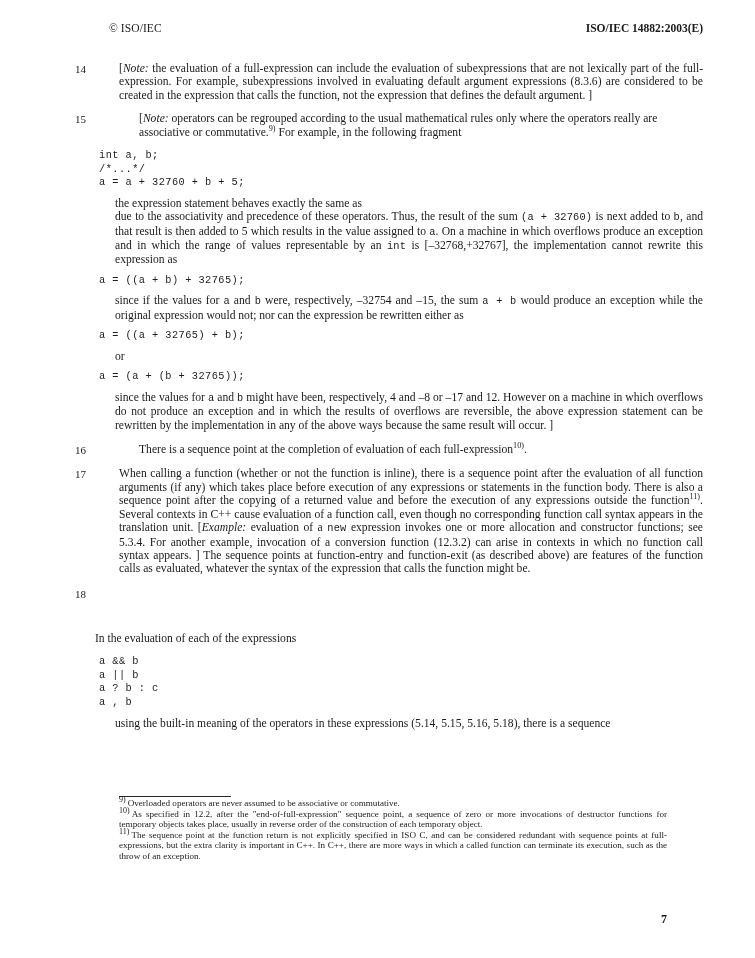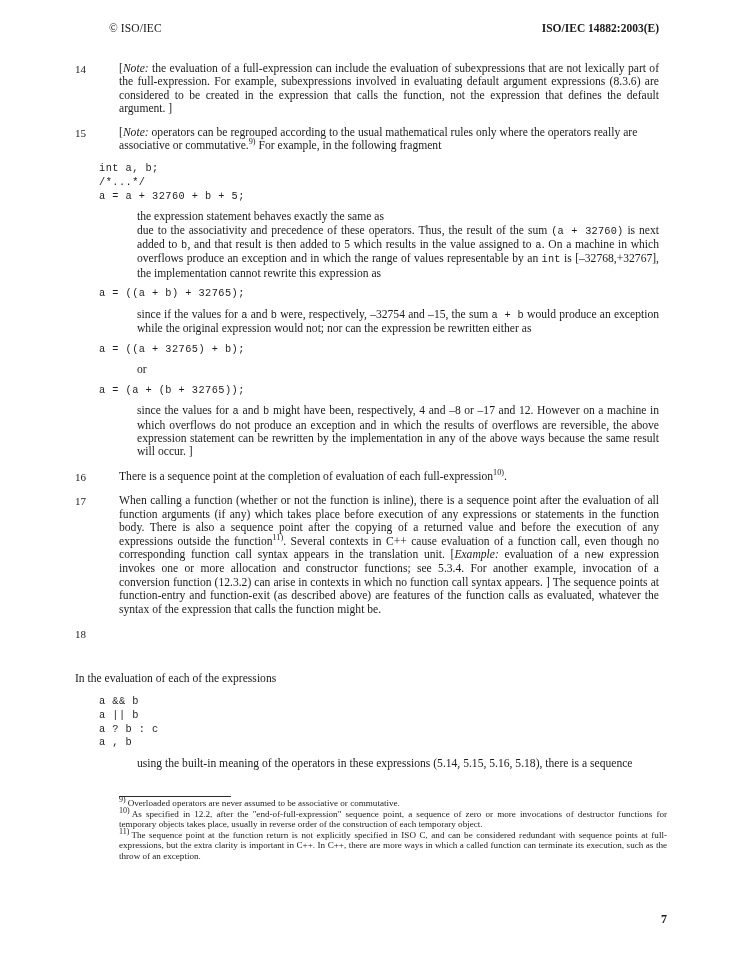--- a/index.html
+++ b/index.html
@@ -13,21 +13,21 @@
     font-family: "Liberation Serif", "DejaVu Serif", serif;
     color: #1a1a1a;
     position: relative;
     overflow: hidden;
   }
   .page {
     position: relative;
     width: 755px;
     height: 683px;
     box-sizing: border-box;
-    padding: 22px 96px 0 75px;
+    padding: 22px 52px 0 75px;
   }
 
   
   .hdr-row {
     display: flex;
     justify-content: space-between;
     align-items: baseline;
     font-size: 11.5px;
   }
   .hdr-row.first { margin-left: 34px; }
@@ -59,21 +59,21 @@
     padding-top: 1px;
   }
   .ptext {
     flex: 1 1 auto;
     font-size: 11.6px;
     line-height: 13.4px;
     text-align: justify;
     text-justify: inter-word;
     hyphens: manual;
   }
-  .ptext.nojust { text-align: left; }
+  .ptext.nojust { text-align: left; margin-left: 20px; }
 
   .mono {
     font-family: "Liberation Mono", "DejaVu Sans Mono", monospace;
     font-size: 10.3px;
     letter-spacing: .2px;
   }
   .ital { font-style: italic; }
 
   sup.fn {
     font-size: 8.2px;
@@ -84,21 +84,21 @@
   
   .code {
     font-family: "Liberation Mono", "DejaVu Sans Mono", monospace;
     font-size: 10.3px;
     line-height: 13.6px;
     letter-spacing: .45px;
     white-space: pre;
     margin: 7px 0 7px 24px;
     color: #1d1d1d;
   }
-  .sub-block { margin-left: 62px; }
+  .sub-block { margin-left: 40px; }
   .sub-block .runtext {
     font-size: 11.6px;
     line-height: 13.4px;
     text-align: justify;
   }
   .sub-block .runtext.nojust { text-align: left; }
 
   
   .footnotes {
     position: absolute;

